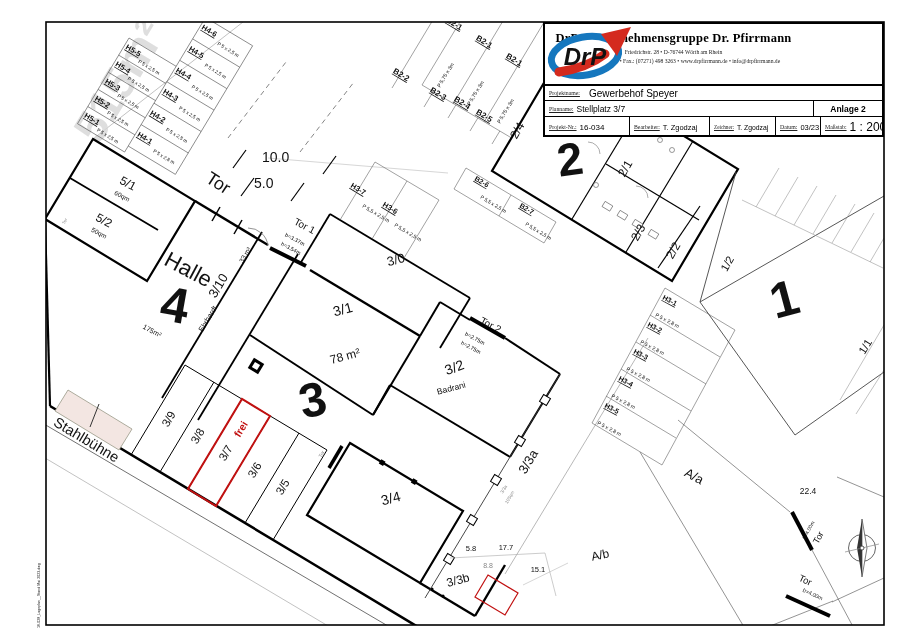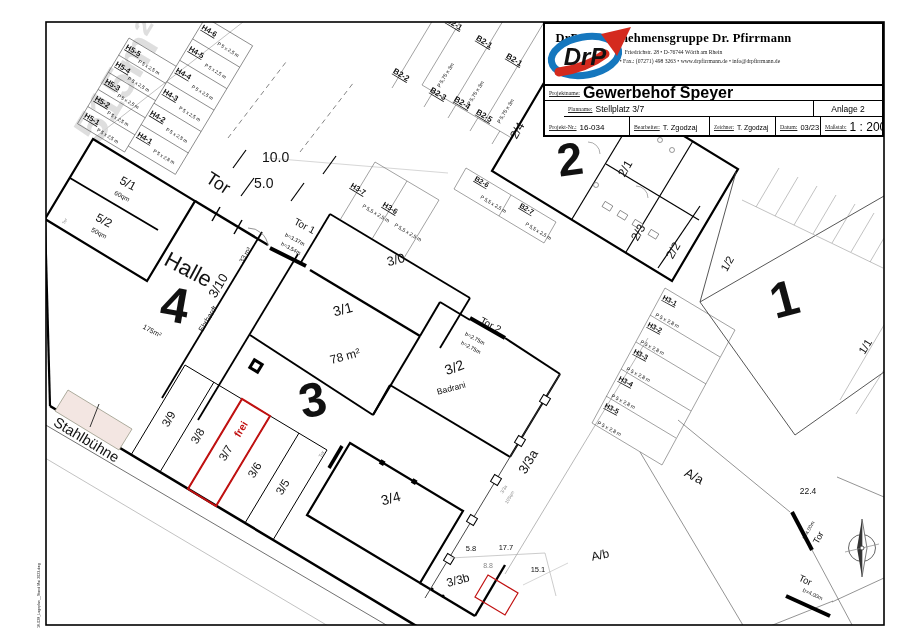--- a/index.html
+++ b/index.html
@@ -16,21 +16,21 @@
   #tb{position:absolute;left:543px;top:22px;width:341px;height:115px;background:#fff;
       border:2px solid #000;box-sizing:border-box;z-index:5;}
   #tb .hdr{position:relative;height:60px;border-bottom:2px solid #000;}
   #tb .co{font-family:"Liberation Serif","DejaVu Serif",serif;font-weight:bold;font-size:12.5px;
       text-align:center;padding:7px 86px 0 6px;letter-spacing:.2px;}
   #tb .ad,#tb .ct{font-family:"Liberation Serif","DejaVu Serif",serif;font-size:5.6px;
       text-align:center;padding:3px 86px 0 6px;color:#222;}
   #tb .logo{position:absolute;right:3px;top:2px;width:88px;height:55px;}
   #tb .row{display:flex;border-bottom:1.5px solid #000;align-items:center;box-sizing:border-box;}
   #tb .r1{height:15px;}
-  #tb .r2{height:16px;margin-left:19px;}
+  #tb .r2{height:16px;}
   #tb .r3{height:20px;border-bottom:none;}
   #tb .lab{font-family:"Liberation Serif","DejaVu Serif",serif;font-size:5.8px;
       text-decoration:underline;margin:0 3px 0 4px;white-space:nowrap;color:#222;}
   #tb .val{font-size:8px;white-space:nowrap;}
   #tb .cell{display:flex;align-items:center;height:100%;border-left:1.5px solid #000;
       box-sizing:border-box;overflow:hidden;}
   #tb .cell:first-child{border-left:none;}
   #tb .anlage{width:69px;justify-content:center;}
 </style>
 </head>
@@ -414,29 +414,29 @@
     <div class="ct">Tel.: (07271) 498 2771  •  Fax.: (07271) 498 3263  •  www.drpfirrmann.de  •  info@drpfirrmann.de</div>
     <svg class="logo" viewBox="0 0 88 55">
       <ellipse cx="40" cy="30" rx="34" ry="19" transform="rotate(-10 40 30)" fill="#fff" stroke="#1577be" stroke-width="7"></ellipse>
       <path d="M 14,46 Q 42,42 60,28" fill="none" stroke="#d42a1e" stroke-width="9" stroke-linecap="round"></path>
       <polygon points="56,8 86,1 72,30" fill="#d42a1e"></polygon>
       <text x="40" y="39" text-anchor="middle" font-size="24" font-style="italic" font-weight="bold" fill="#1577be">DrP</text>
     </svg>
   </div>
   <div class="row r1">
     <span class="lab">Projektname:</span>
-    <span class="val" style="font-weight:bold;font-size:16px;">Gewerbehof Speyer</span>
+    <span class="val" style="font-weight:normal;font-size:10px;margin-left:6px">Gewerbehof Speyer</span>
   </div>
   <div class="row r2">
     <div class="cell" style="flex:1">
       <span class="lab">Planname:</span>
       <span class="val" style="font-size:8.5px">Stellplatz 3/7</span>
     </div>
     <div class="cell anlage">
-      <span class="val" style="font-weight:normal;font-size:8.5px">Anlage 2</span>
+      <span class="val" style="font-weight:bold;font-size:8.5px">Anlage 2</span>
     </div>
   </div>
   <div class="row r3">
     <div class="cell" style="width:84px">
       <span class="lab">Projekt-Nr.:</span>
       <span class="val">16-034</span>
     </div>
     <div class="cell" style="width:80px">
       <span class="lab">Bearbeiter:</span>
       <span class="val" style="font-size:7.5px">T. Zgodzaj</span>

